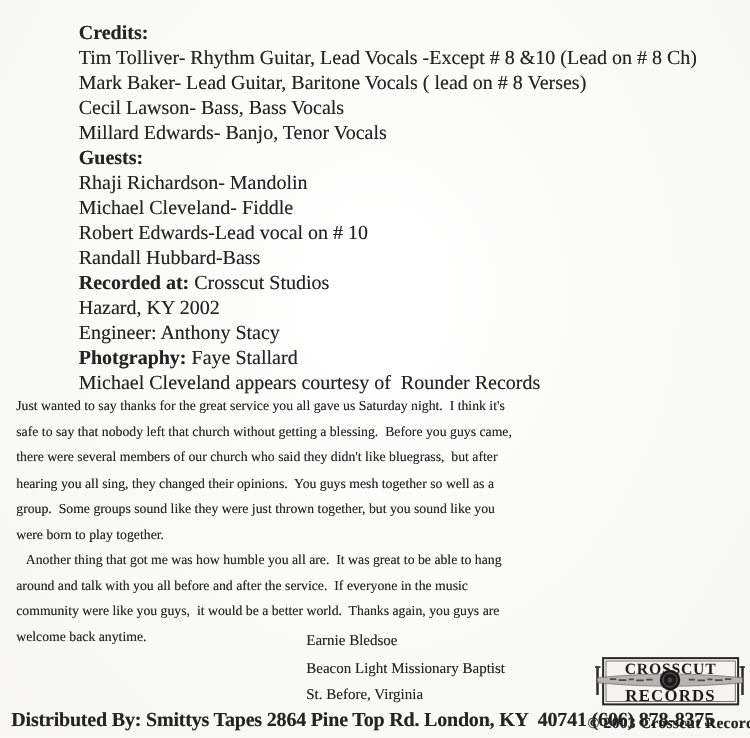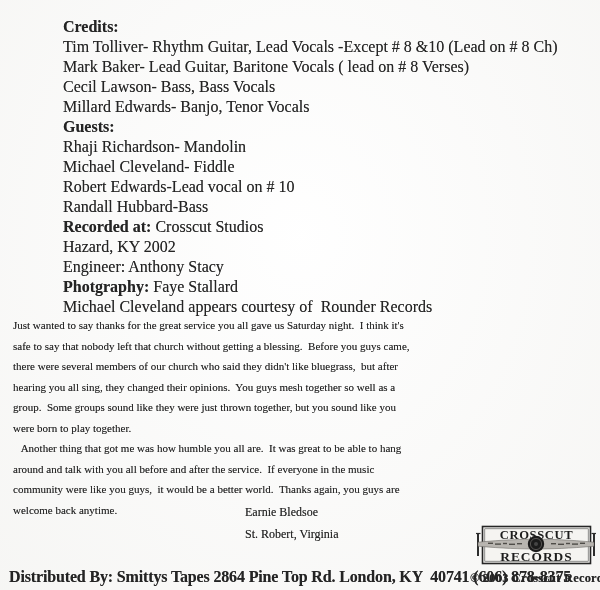--- a/index.html
+++ b/index.html
@@ -42,21 +42,21 @@
 </style>
 </head>
 <body>
 
 <div class="page">
 
   <div class="credits txt"><div class="credit-line"><span class="b">Credits:</span><span></span></div><div class="credit-line"><span class="b"></span><span>Tim Tolliver- Rhythm Guitar, Lead Vocals -Except # 8 &amp;10 (Lead on # 8 Ch)</span></div><div class="credit-line"><span class="b"></span><span>Mark Baker- Lead Guitar, Baritone Vocals ( lead on # 8 Verses)</span></div><div class="credit-line"><span class="b"></span><span>Cecil Lawson- Bass, Bass Vocals</span></div><div class="credit-line"><span class="b"></span><span>Millard Edwards- Banjo, Tenor Vocals</span></div><div class="credit-line"><span class="b">Guests:</span><span></span></div><div class="credit-line"><span class="b"></span><span>Rhaji Richardson- Mandolin</span></div><div class="credit-line"><span class="b"></span><span>Michael Cleveland- Fiddle</span></div><div class="credit-line"><span class="b"></span><span>Robert Edwards-Lead vocal on # 10</span></div><div class="credit-line"><span class="b"></span><span>Randall Hubbard-Bass</span></div><div class="credit-line"><span class="b">Recorded at:</span><span> Crosscut Studios</span></div><div class="credit-line"><span class="b"></span><span>Hazard, KY 2002</span></div><div class="credit-line"><span class="b"></span><span>Engineer: Anthony Stacy</span></div><div class="credit-line"><span class="b">Photgraphy:</span><span> Faye Stallard</span></div><div class="credit-line"><span class="b"></span><span>Michael Cleveland appears courtesy of  Rounder Records</span></div></div>
 
   <div class="letter txt"><div>Just wanted to say thanks for the great service you all gave us Saturday night.  I think it's</div><div>safe to say that nobody left that church without getting a blessing.  Before you guys came,</div><div>there were several members of our church who said they didn't like bluegrass,  but after</div><div>hearing you all sing, they changed their opinions.  You guys mesh together so well as a</div><div>group.  Some groups sound like they were just thrown together, but you sound like you</div><div>were born to play together.</div><div>   Another thing that got me was how humble you all are.  It was great to be able to hang</div><div>around and talk with you all before and after the service.  If everyone in the music</div><div>community were like you guys,  it would be a better world.  Thanks again, you guys are</div><div>welcome back anytime.</div></div>
 
-  <div class="signature txt"><div>Earnie Bledsoe</div><div>St. Robert, Virginia</div></div>
+  <div class="signature txt"><div>Earnie Bledsoe</div><div>Beacon Light Missionary Baptist</div><div>St. Before, Virginia</div></div>
 
   <svg class="logo-wrap" viewBox="0 0 124 44" xmlns="http://www.w3.org/2000/svg">
 
     <g>
       <line x1="4" y1="10" x2="4" y2="33" stroke="#2d2d2d" stroke-width="2"></line>
       <line x1="2" y1="10.5" x2="6.5" y2="10.5" stroke="#2d2d2d" stroke-width="1.2"></line>
       <line x1="120" y1="10" x2="120" y2="33" stroke="#2d2d2d" stroke-width="2"></line>
       <line x1="117.5" y1="10.5" x2="122" y2="10.5" stroke="#2d2d2d" stroke-width="1.2"></line>
     </g>
 

